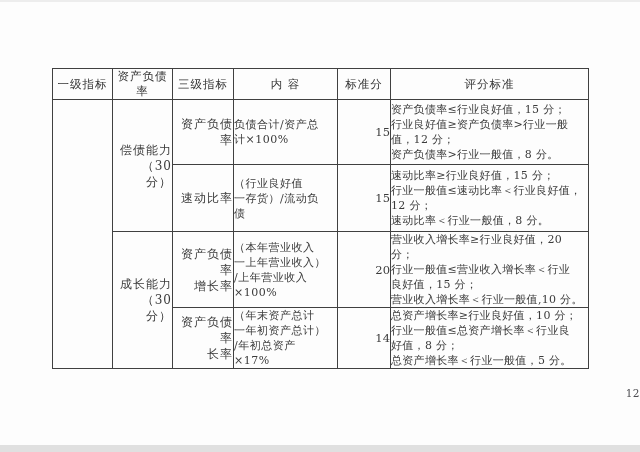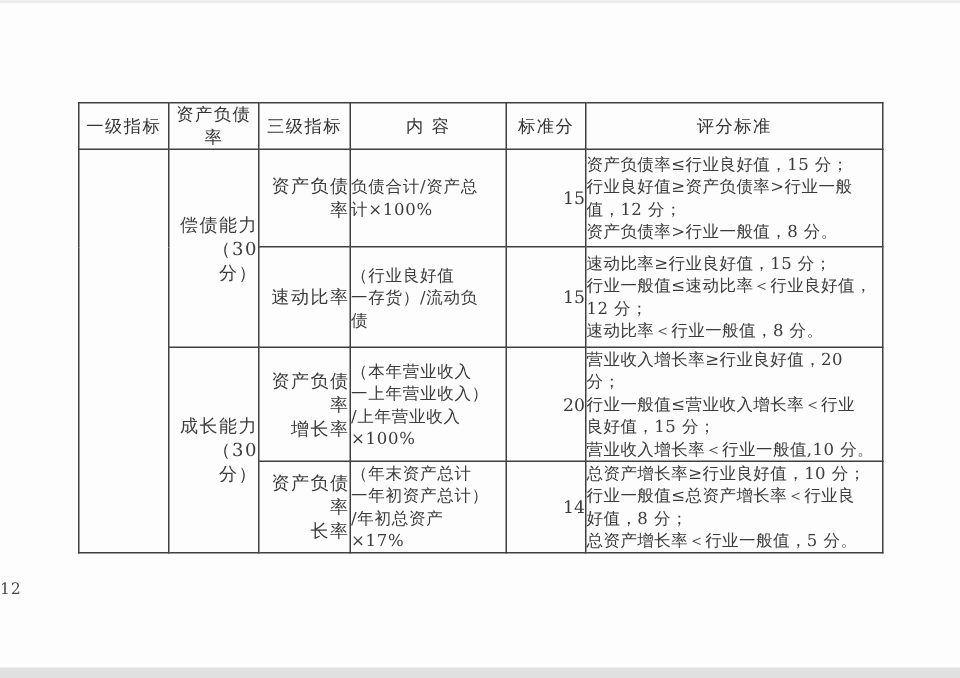--- a/index.html
+++ b/index.html
@@ -47,21 +47,21 @@
   }
   td.score{
     text-align:right;font-size:11.5px;
   }
   td.criteria{
     text-align:left;font-size:11px;line-height:15px;
     padding:2px 2px 2px 5px;white-space:pre-line;letter-spacing:0.3px;margin-left:11px;
   }
   .pagenum{
     position:absolute;top:387px;left:0;width:640px;
-    text-align:left;font-size:10.5px;color:#4c4c50;
+    text-align:right;font-size:10.5px;color:#4c4c50;
     letter-spacing:0.5px;
   }
 </style>
 </head>
 <body>
 
 <div class="scan-top-edge"></div>
 
 <table class="grid">
   <colgroup>

